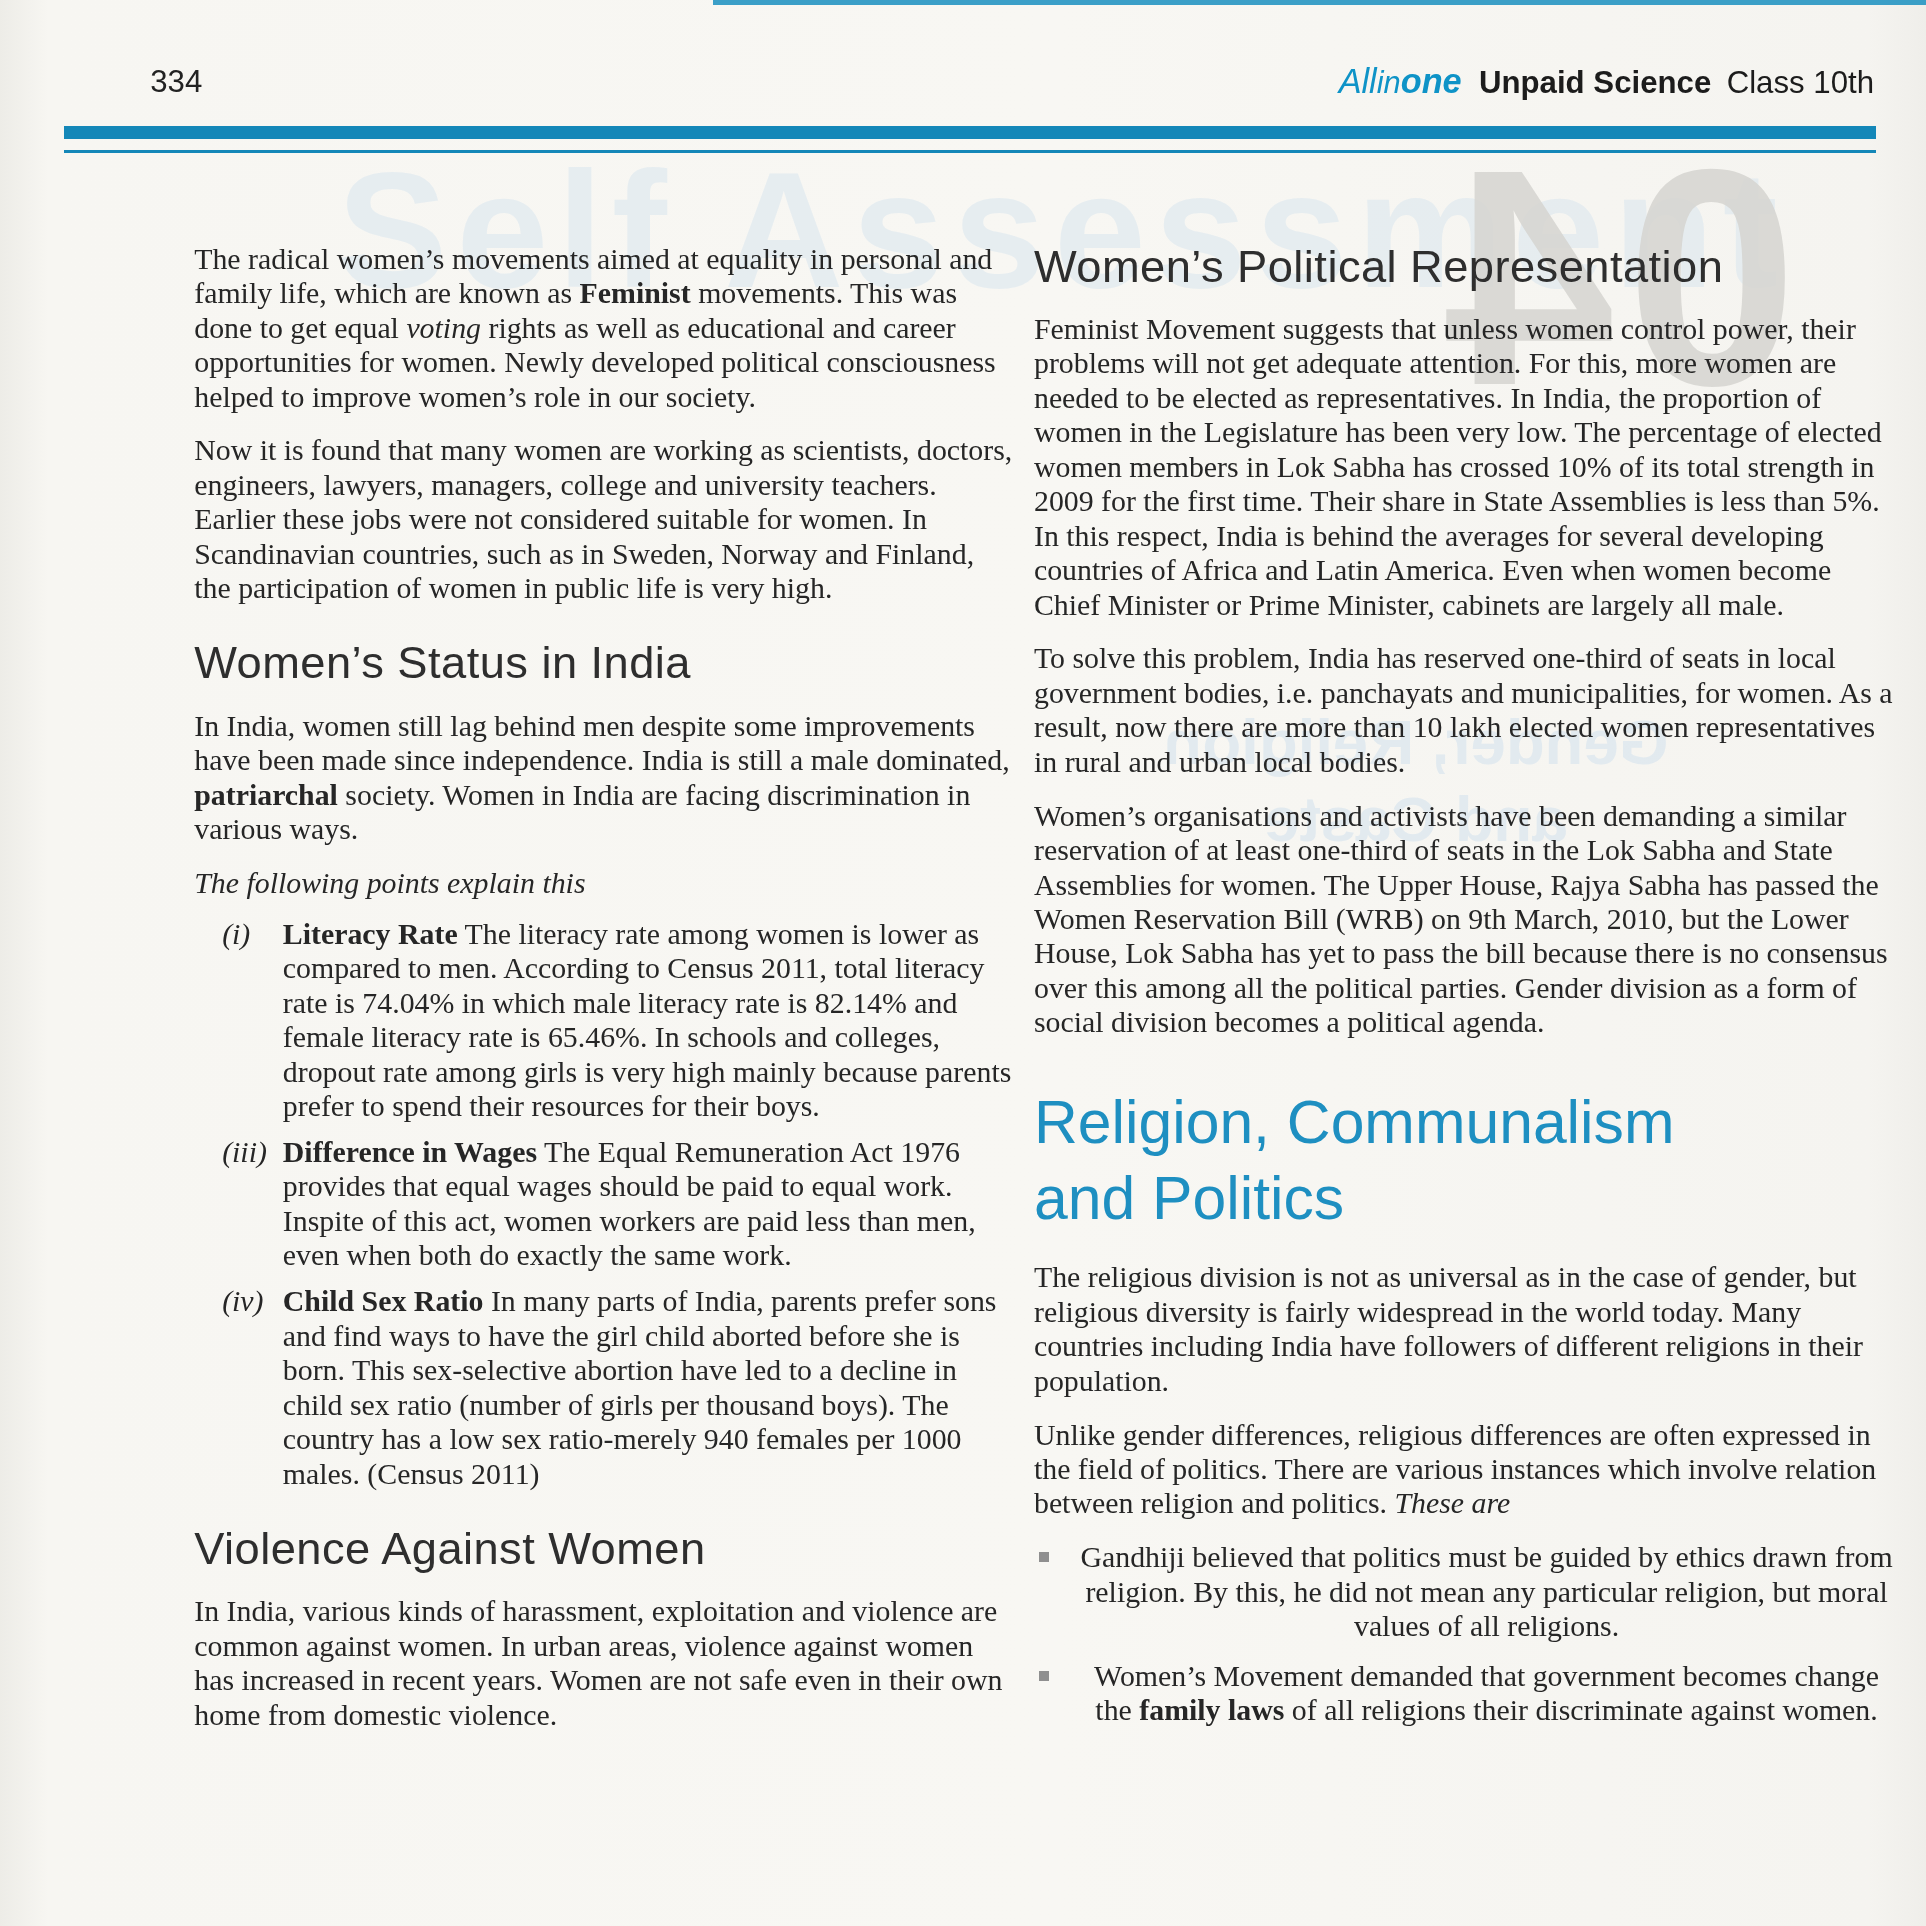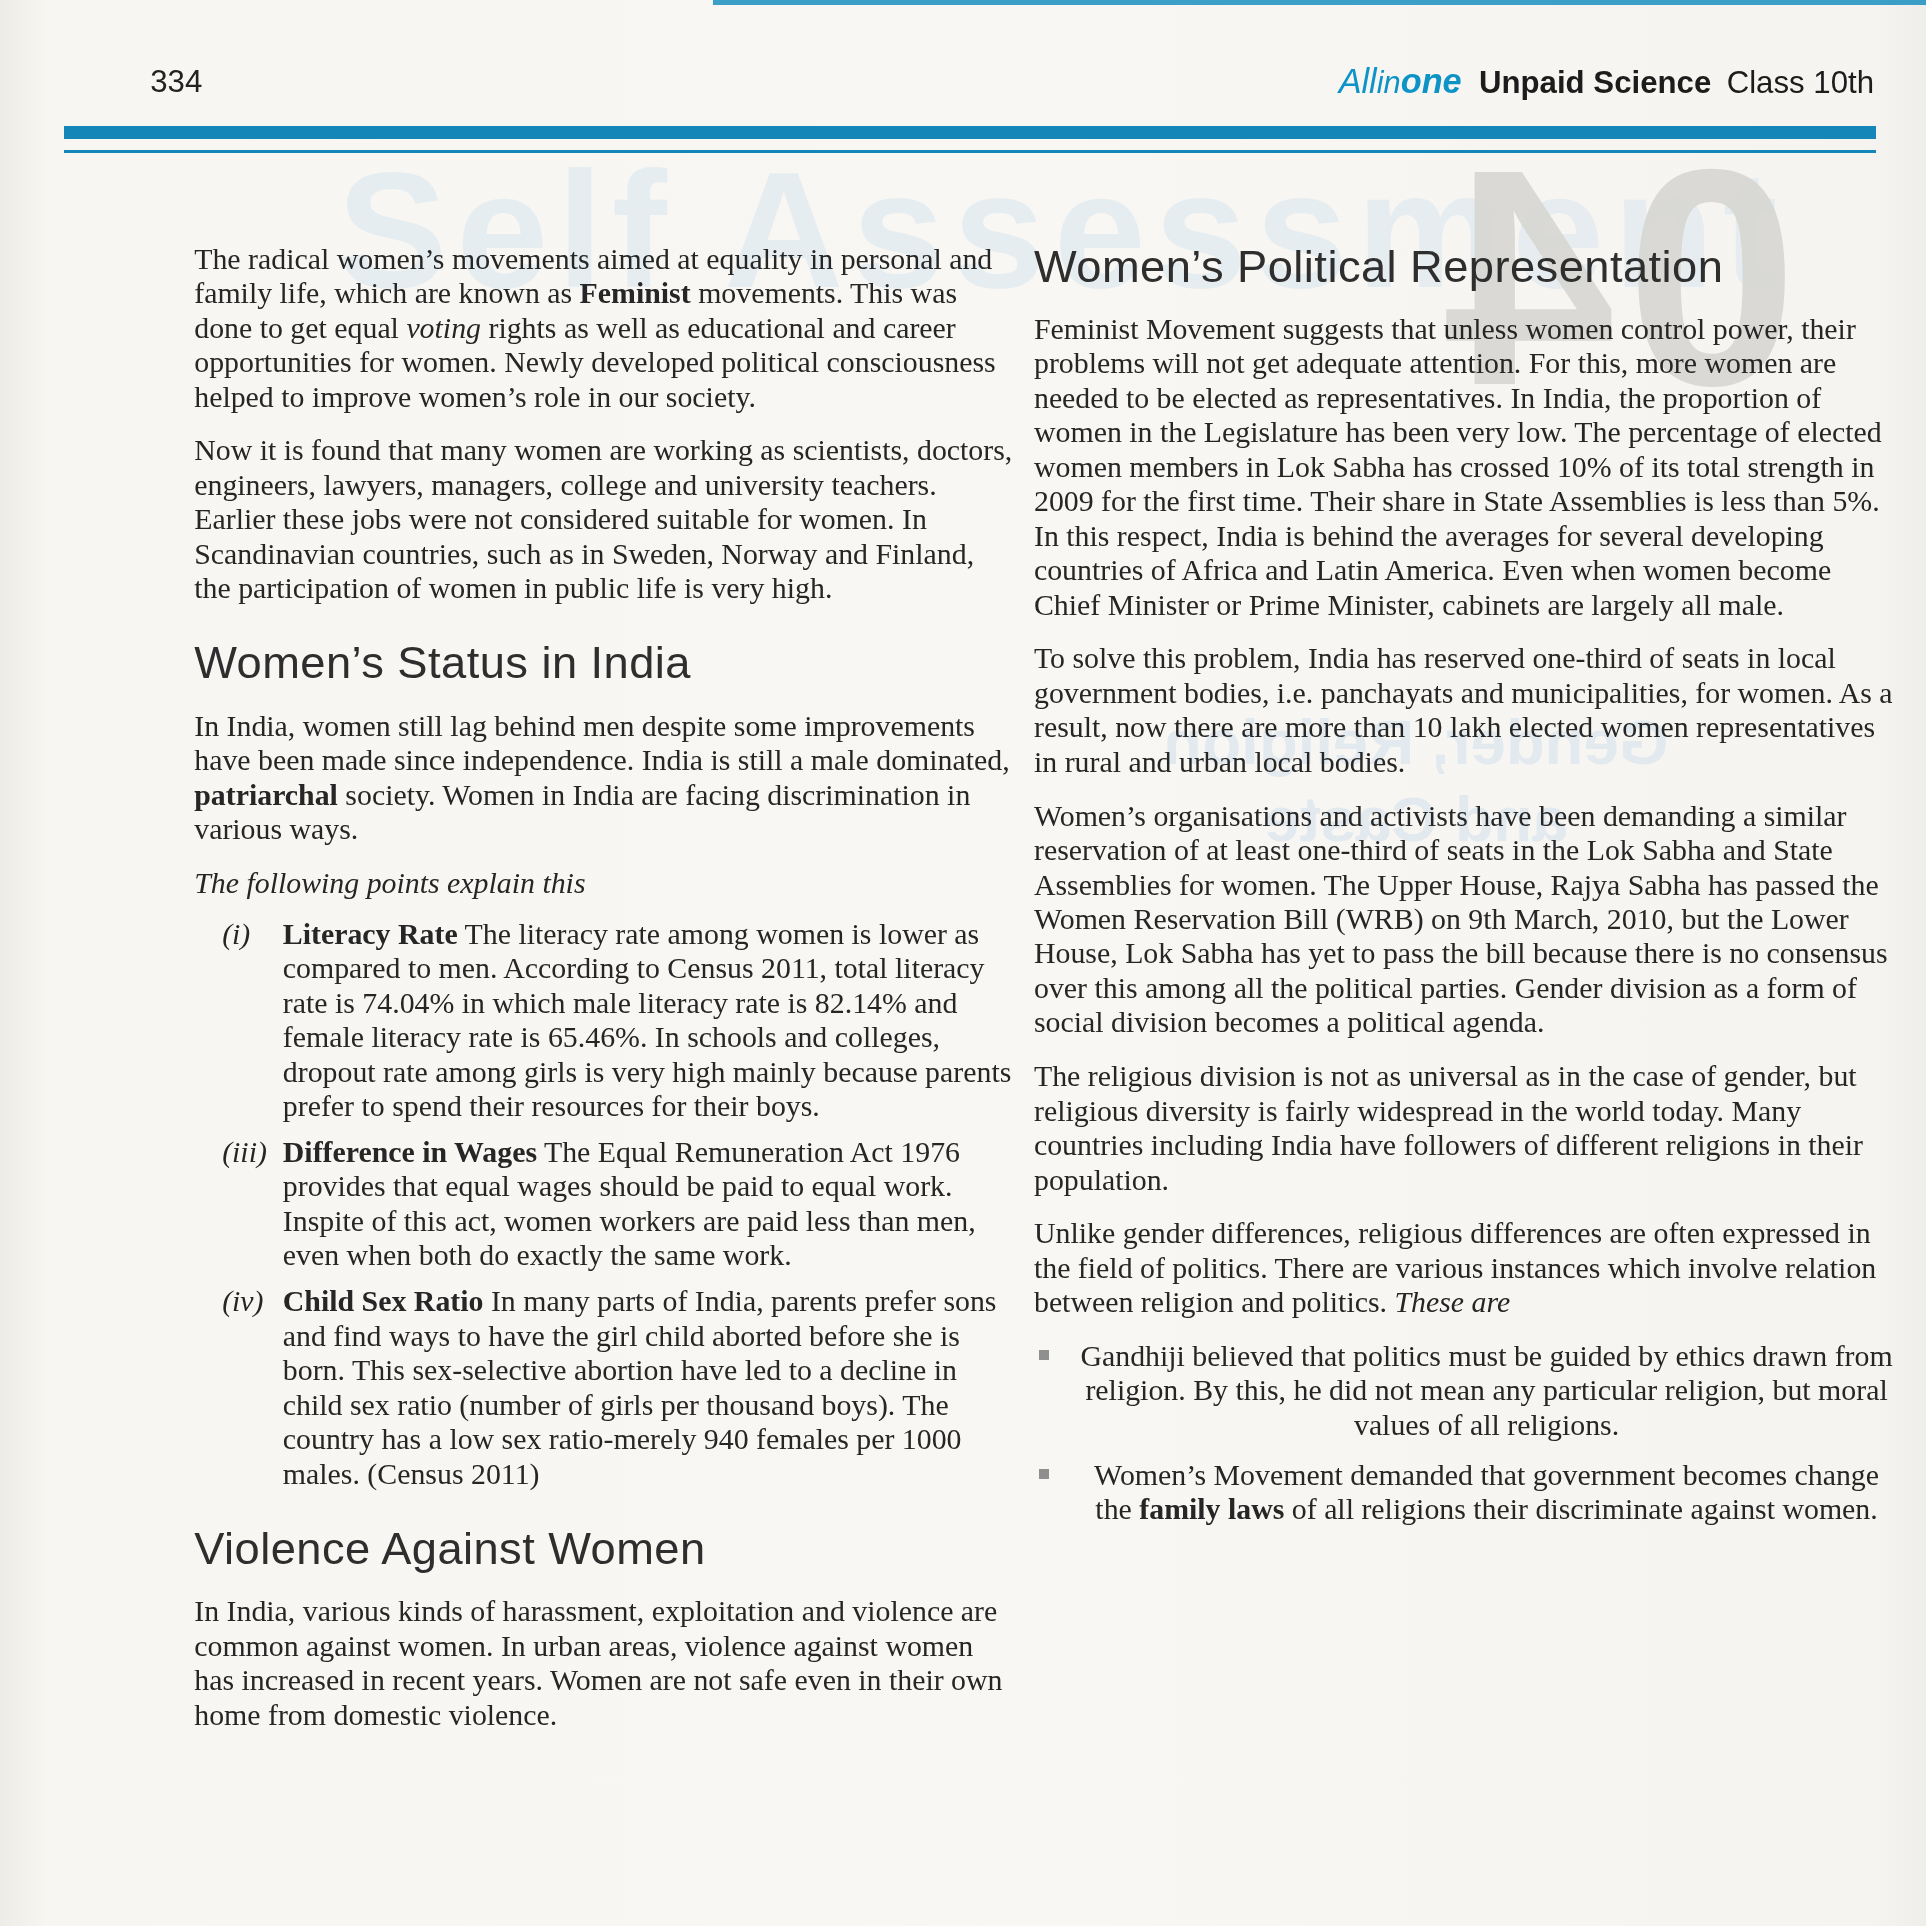--- a/index.html
+++ b/index.html
@@ -127,20 +127,24 @@
     <div class="h-section">Violence Against Women</div>
     <p>In India, various kinds of harassment, exploitation and violence are common against women. In urban areas, violence against women has increased in recent years. Women are not safe even in their own home from domestic violence.</p>
   </div>
 
   <div class="col col-right">
     <div class="h-section h-first">Women’s Political Representation</div>
     <p>Feminist Movement suggests that unless women control power, their problems will not get adequate attention. For this, more women are needed to be elected as representatives. In India, the proportion of women in the Legislature has been very low. The percentage of elected women members in Lok Sabha has crossed 10% of its total strength in 2009 for the first time. Their share in State Assemblies is less than 5%. In this respect, India is behind the averages for several developing countries of Africa and Latin America. Even when women become Chief Minister or Prime Minister, cabinets are largely all male.</p>
     <p>To solve this problem, India has reserved one-third of seats in local government bodies, i.e. panchayats and municipalities, for women. As a result, now there are more than 10 lakh elected women representatives in rural and urban local bodies.</p>
     <p>Women’s organisations and activists have been demanding a similar reservation of at least one-third of seats in the Lok Sabha and State Assemblies for women. The Upper House, Rajya Sabha has passed the Women Reservation Bill (WRB) on 9th March, 2010, but the Lower House, Lok Sabha has yet to pass the bill because there is no consensus over this among all the political parties. Gender division as a form of social division becomes a political agenda.</p>
 
+    <div class="h-blue">
+      <span class="hb-line">Religion, Communalism</span>
+      <span class="hb-line">and Politics</span>
+    </div>
 
     <p>The religious division is not as universal as  in the case of gender, but religious diversity is fairly widespread in the world today. Many countries including India have followers of different religions in their population.</p>
     <p>
       <span>Unlike gender differences, religious differences are often expressed in the field of politics. There are various instances which involve relation between religion and politics. </span><span class="ital">These are</span>
     </p>
 
     <div class="bullets">
       <div class="bullet">
         <span class="bullet-sq"></span><span>Gandhiji believed that politics must be guided by ethics drawn from religion. By this, he did not mean any particular religion, but moral values of all religions.</span><span class="bold"></span><span></span>
       </div>

